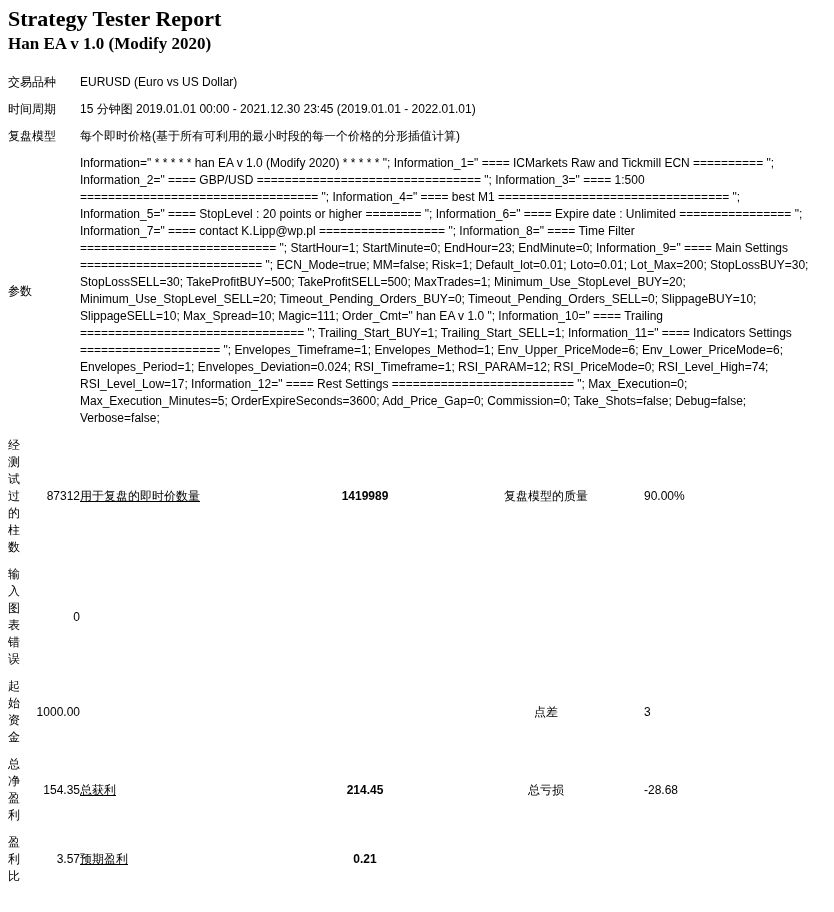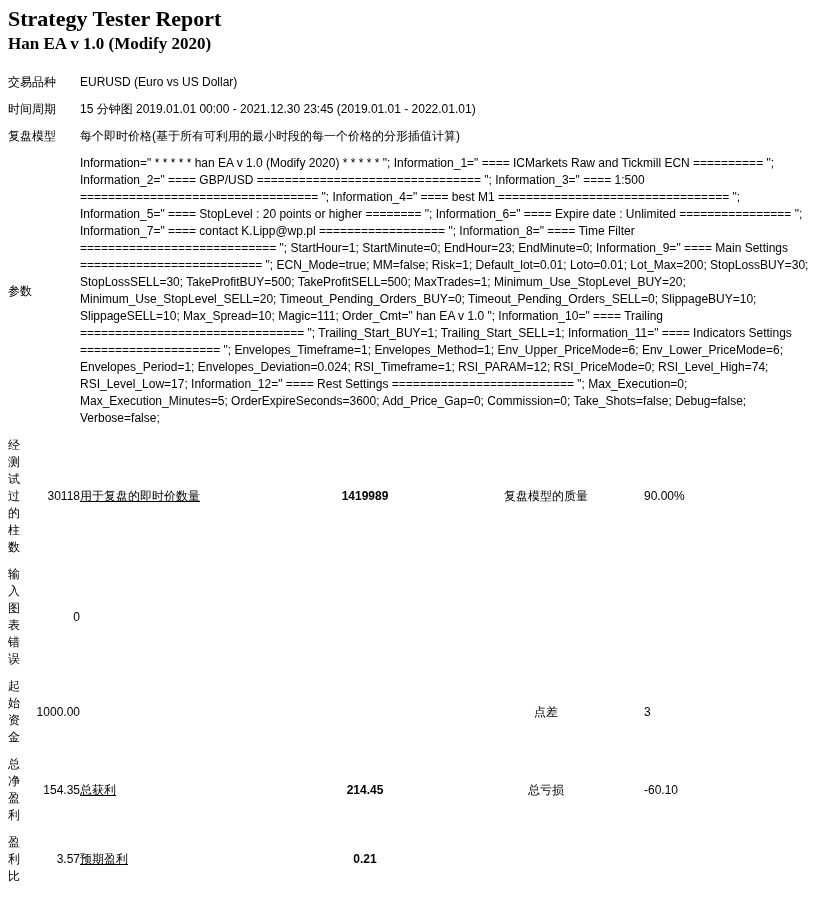--- a/index.html
+++ b/index.html
@@ -98,21 +98,21 @@
     </tr>
 
     <tr>
       <td class="c1">经
 测
 试
 过
 的
 柱
 数</td>
-      <td class="c2">30118</td>
+      <td class="c2">87312</td>
       <td class="c3">用于复盘的即时价数量</td>
       <td class="c4">1419989</td>
       <td class="c5">复盘模型的质量</td>
       <td class="c6">90.00%</td>
     </tr>
 
     <tr>
       <td class="c1">输
 入
 图
@@ -140,21 +140,21 @@
 
     <tr>
       <td class="c1">总
 净
 盈
 利</td>
       <td class="c2">154.35</td>
       <td class="c3">总获利</td>
       <td class="c4">214.45</td>
       <td class="c5">总亏损</td>
-      <td class="c6">-60.10</td>
+      <td class="c6">-28.68</td>
     </tr>
 
     <tr>
       <td class="c1">盈
 利
 比</td>
       <td class="c2">3.57</td>
       <td class="c3">预期盈利</td>
       <td class="c4">0.21</td>
       <td class="c5"></td>

